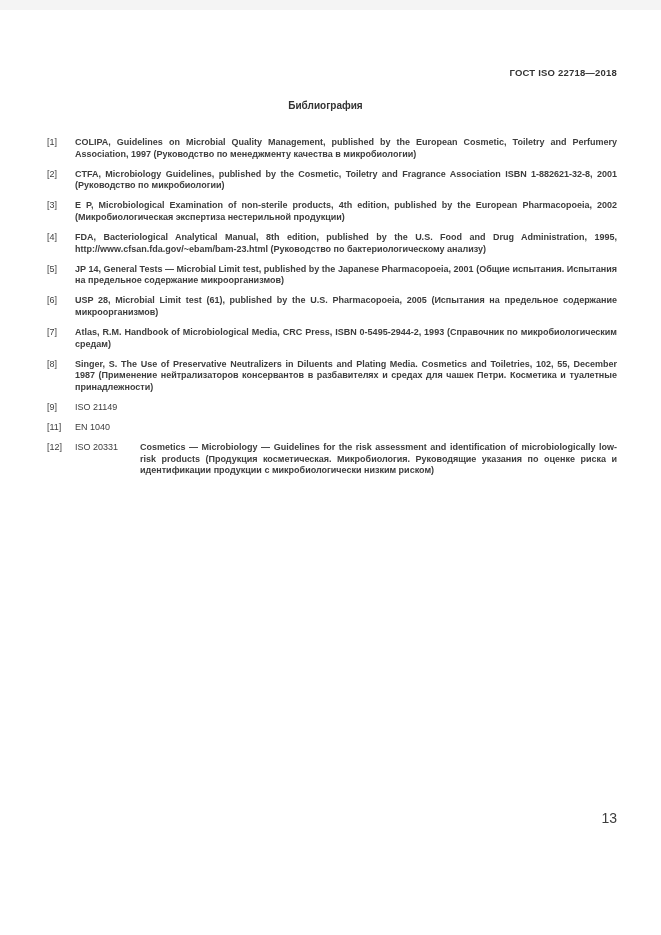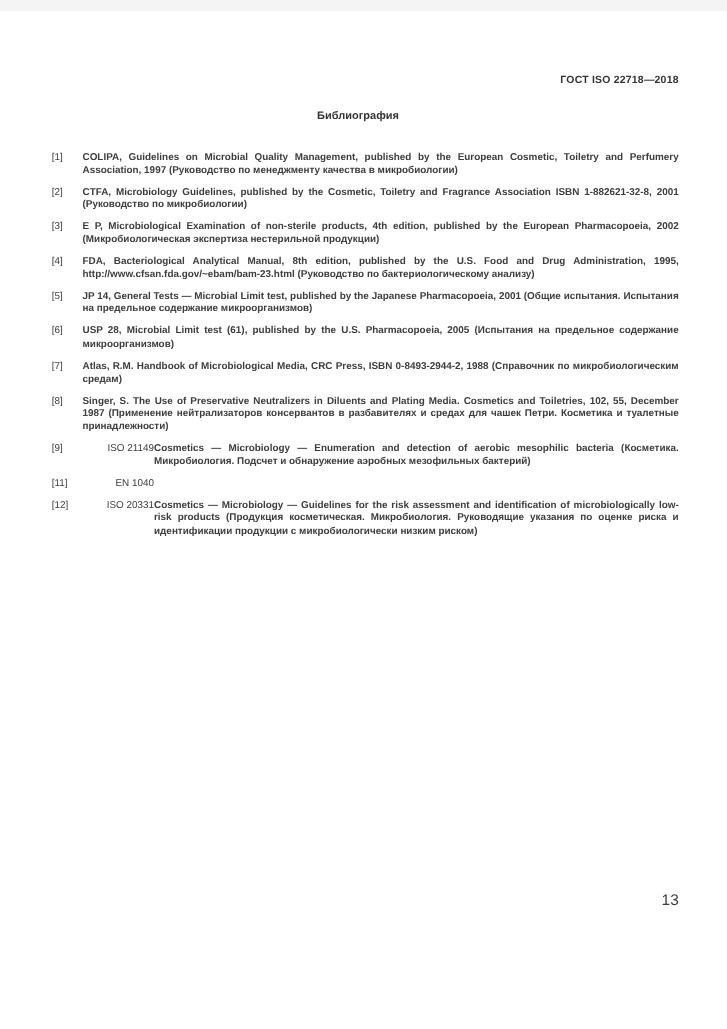--- a/index.html
+++ b/index.html
@@ -45,21 +45,20 @@
     font-size: 9px;
     line-height: 11.6px;
   }
   .ref-num {
     flex: 0 0 28px;
     width: 28px;
   }
   .ref-code {
     flex: 0 0 65px;
     width: 65px;
-    text-align: right;
   }
   .ref-text {
     flex: 1;
     text-align: justify;
     font-weight: bold;
   }
   .page-num {
     position: absolute;
     top: 800px;
     right: 44px;
@@ -103,32 +102,31 @@
       <span class="ref-text">JP 14, General Tests — Microbial Limit test, published by the Japanese Pharmacopoeia, 2001 (Общие испытания. Испытания на предельное содержание микроорганизмов)</span>
     </div>
 
     <div class="ref">
       <span class="ref-num">[6]</span>
       <span class="ref-text">USP 28, Microbial Limit test (61), published by the U.S. Pharmacopoeia, 2005 (Испытания на предельное содержание микроорганизмов)</span>
     </div>
 
     <div class="ref">
       <span class="ref-num">[7]</span>
-      <span class="ref-text">Atlas, R.M. Handbook of Microbiological Media, CRC Press, ISBN 0-8493-2944-2, 1988 (Справочник по микробиологическим средам)</span>
+      <span class="ref-text">Atlas, R.M. Handbook of Microbiological Media, CRC Press, ISBN 0-5495-2944-2, 1993 (Справочник по микробиологическим средам)</span>
     </div>
 
     <div class="ref">
       <span class="ref-num">[8]</span>
       <span class="ref-text">Singer, S. The Use of Preservative Neutralizers in Diluents and Plating Media. Cosmetics and Toiletries, 102, 55, December 1987 (Применение нейтрализаторов консервантов в разбавителях и средах для чашек Петри. Косметика и туалетные принадлежности)</span>
     </div>
 
     <div class="ref">
       <span class="ref-num">[9]</span>
       <span class="ref-code">ISO 21149</span>
-      <span class="ref-text">Cosmetics — Microbiology — Enumeration and detection of aerobic mesophilic bacteria (Косметика. Микробиология. Подсчет и обнаружение аэробных мезофильных бактерий)</span>
     </div>
 
 
     <div class="ref">
       <span class="ref-num">[11]</span>
       <span class="ref-code">EN 1040</span>
     </div>
 
     <div class="ref">
       <span class="ref-num">[12]</span>

